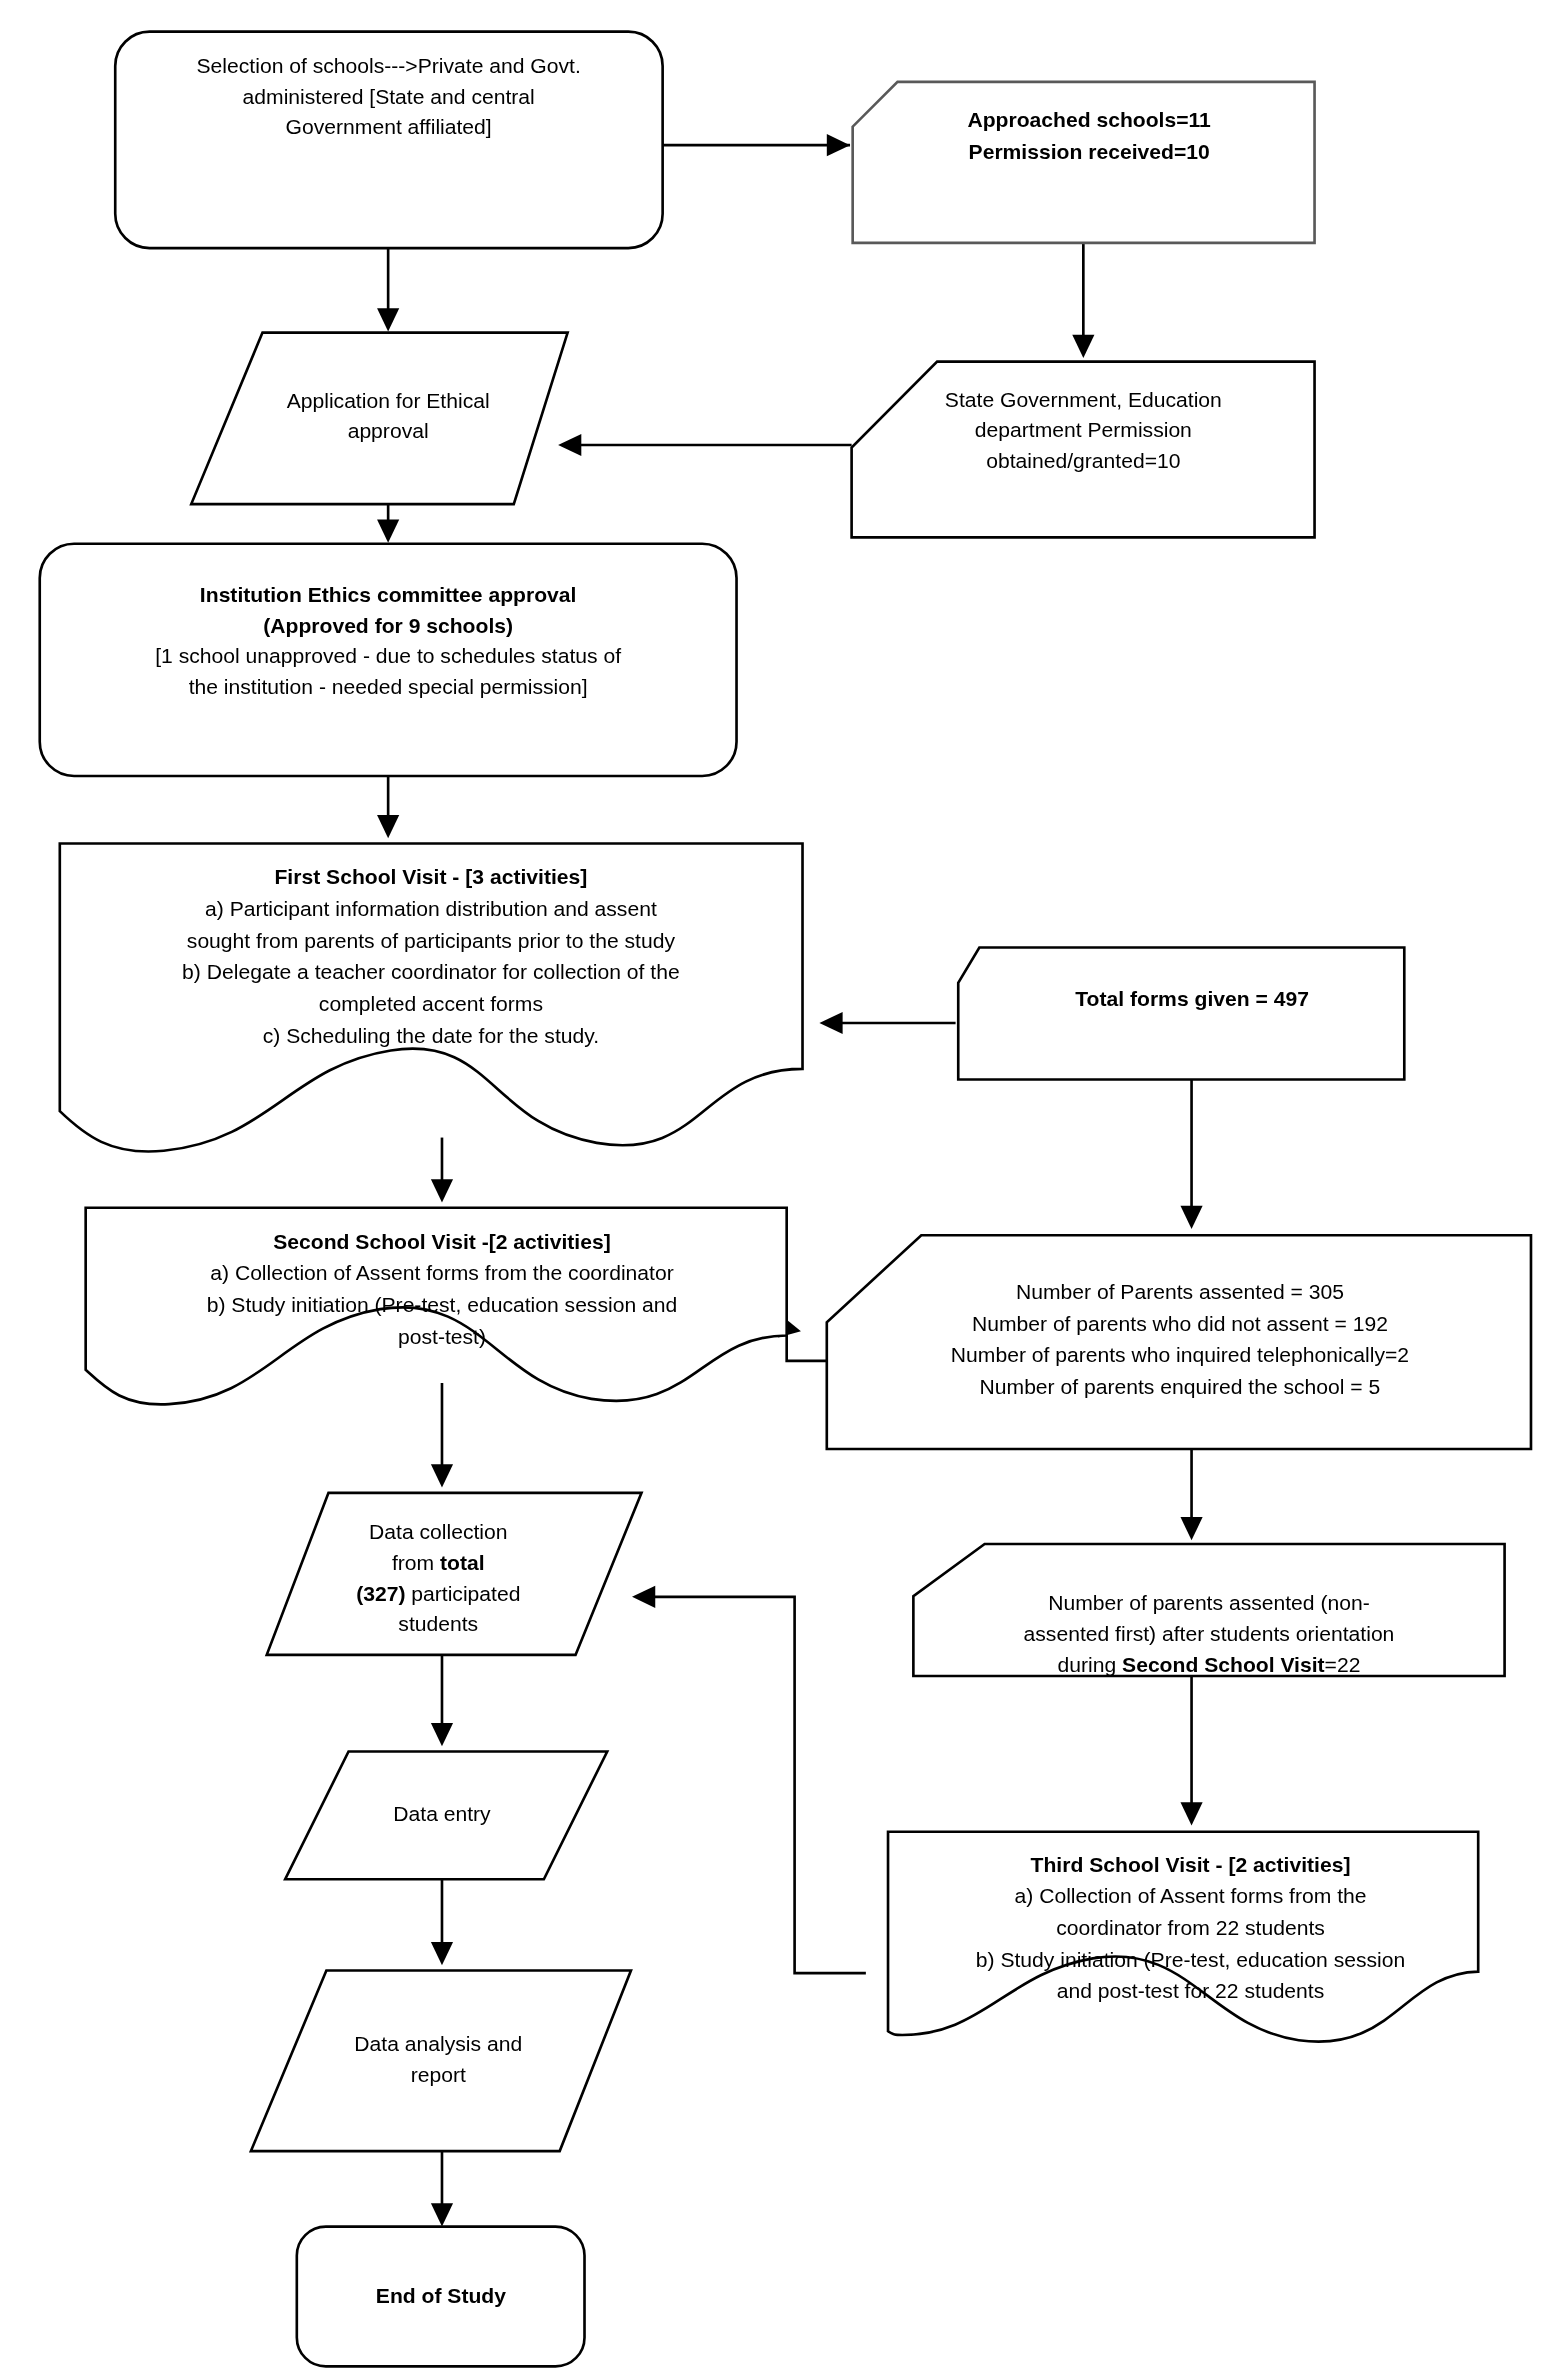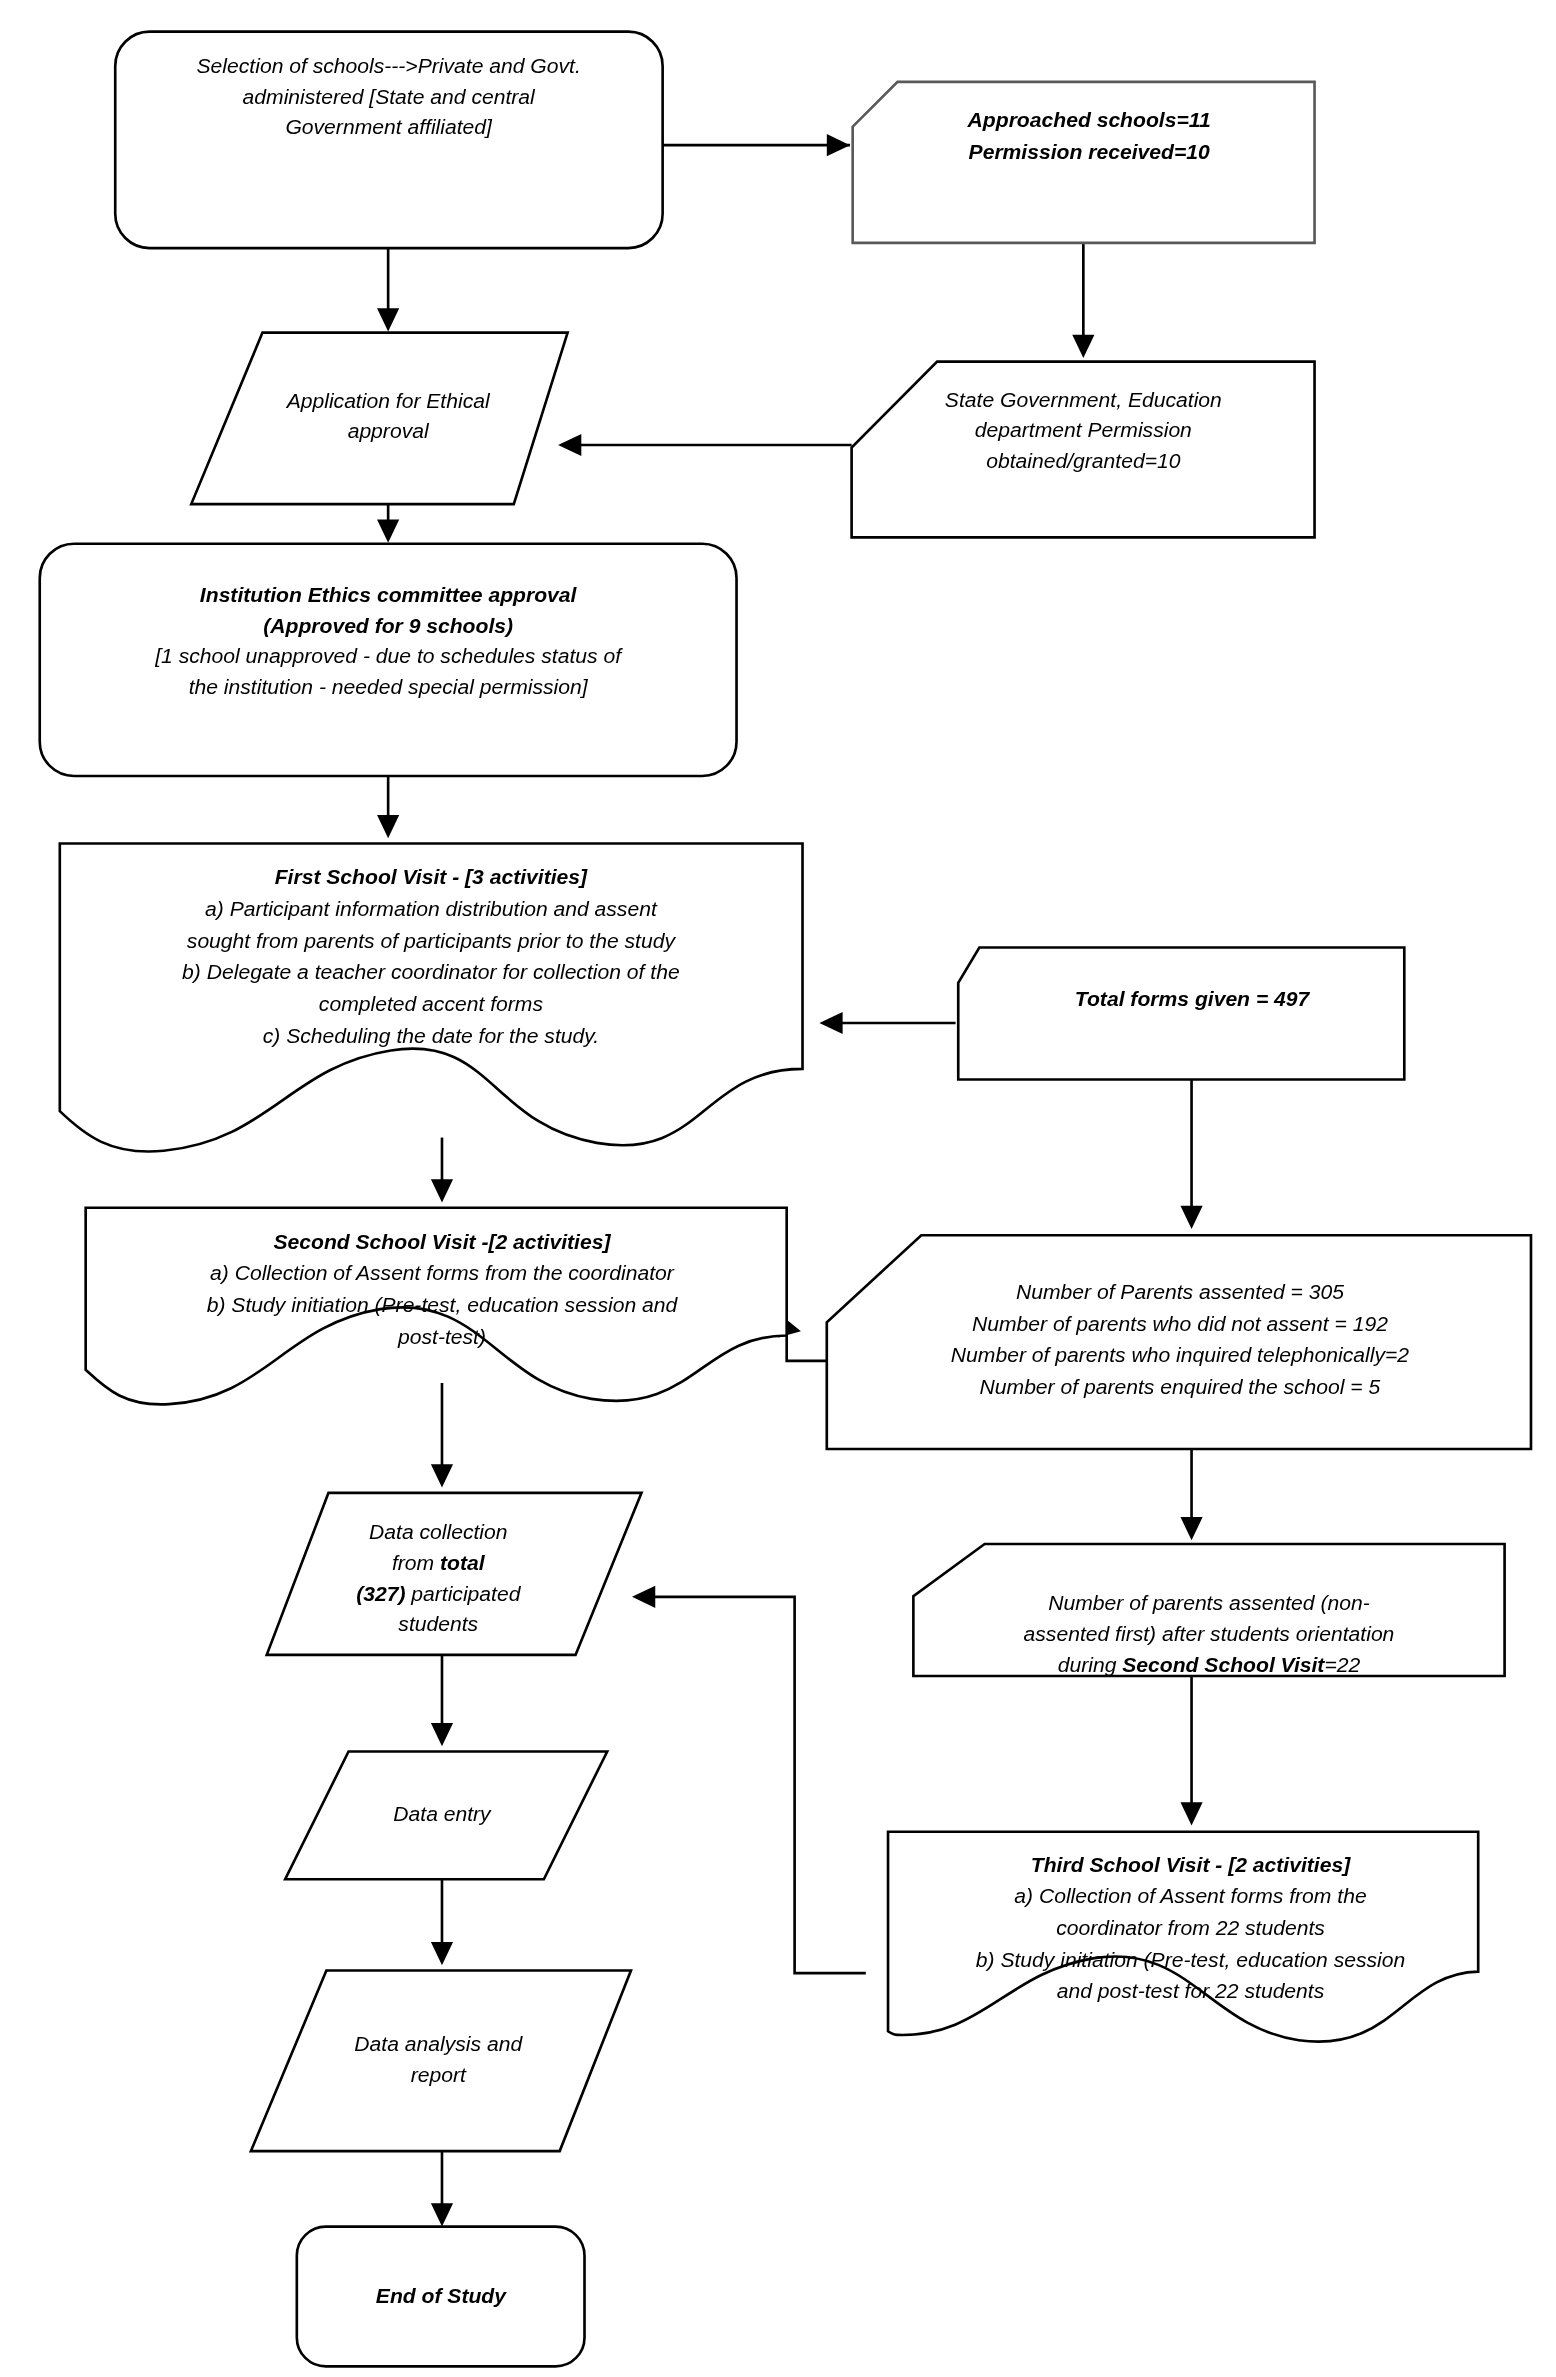--- a/index.html
+++ b/index.html
@@ -9,21 +9,20 @@
     background: #ffffff;
   }
   body {
     font-family: "Liberation Sans", sans-serif;
   }
   #flowchart-root {
     position: relative;
     width: 1557px;
     height: 2377px;
     background: #ffffff;
-    font-style: italic;
   }
   svg.chart-canvas {
     display: block;
     width: 1557px;
     height: 2377px;
   }
   .node-shape {
     fill: #ffffff;
     stroke: #000000;
     stroke-width: 5;

